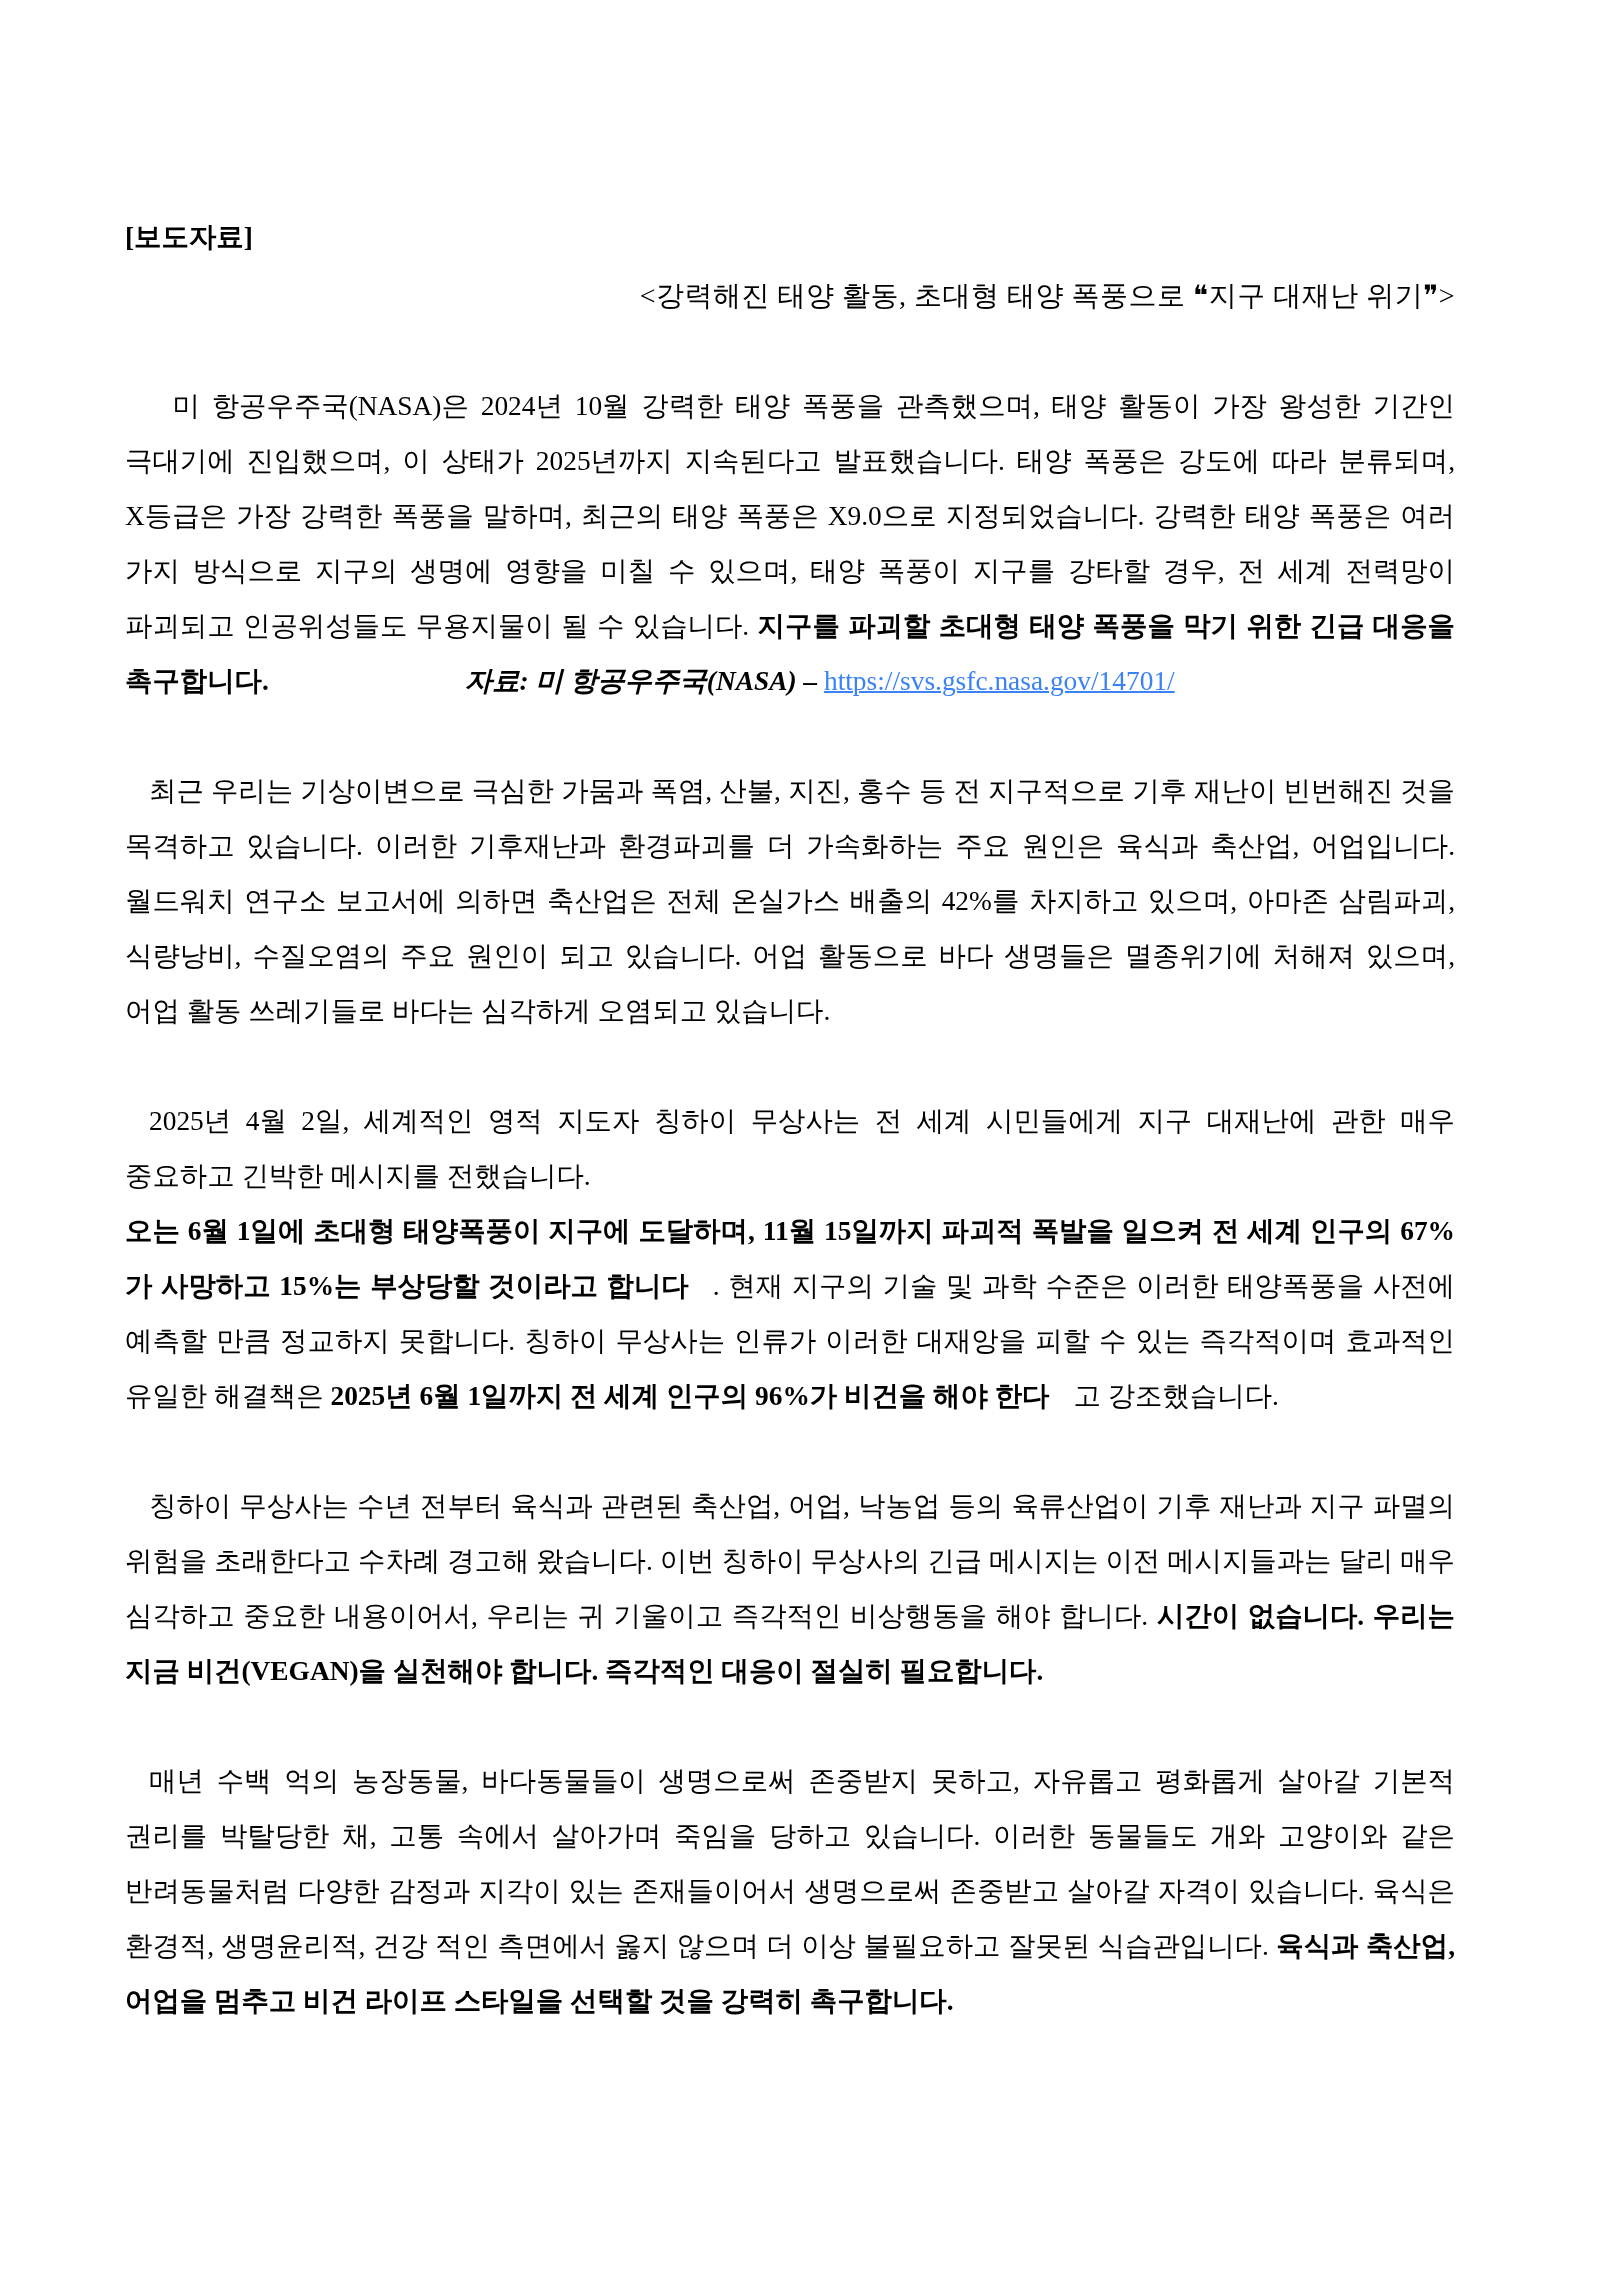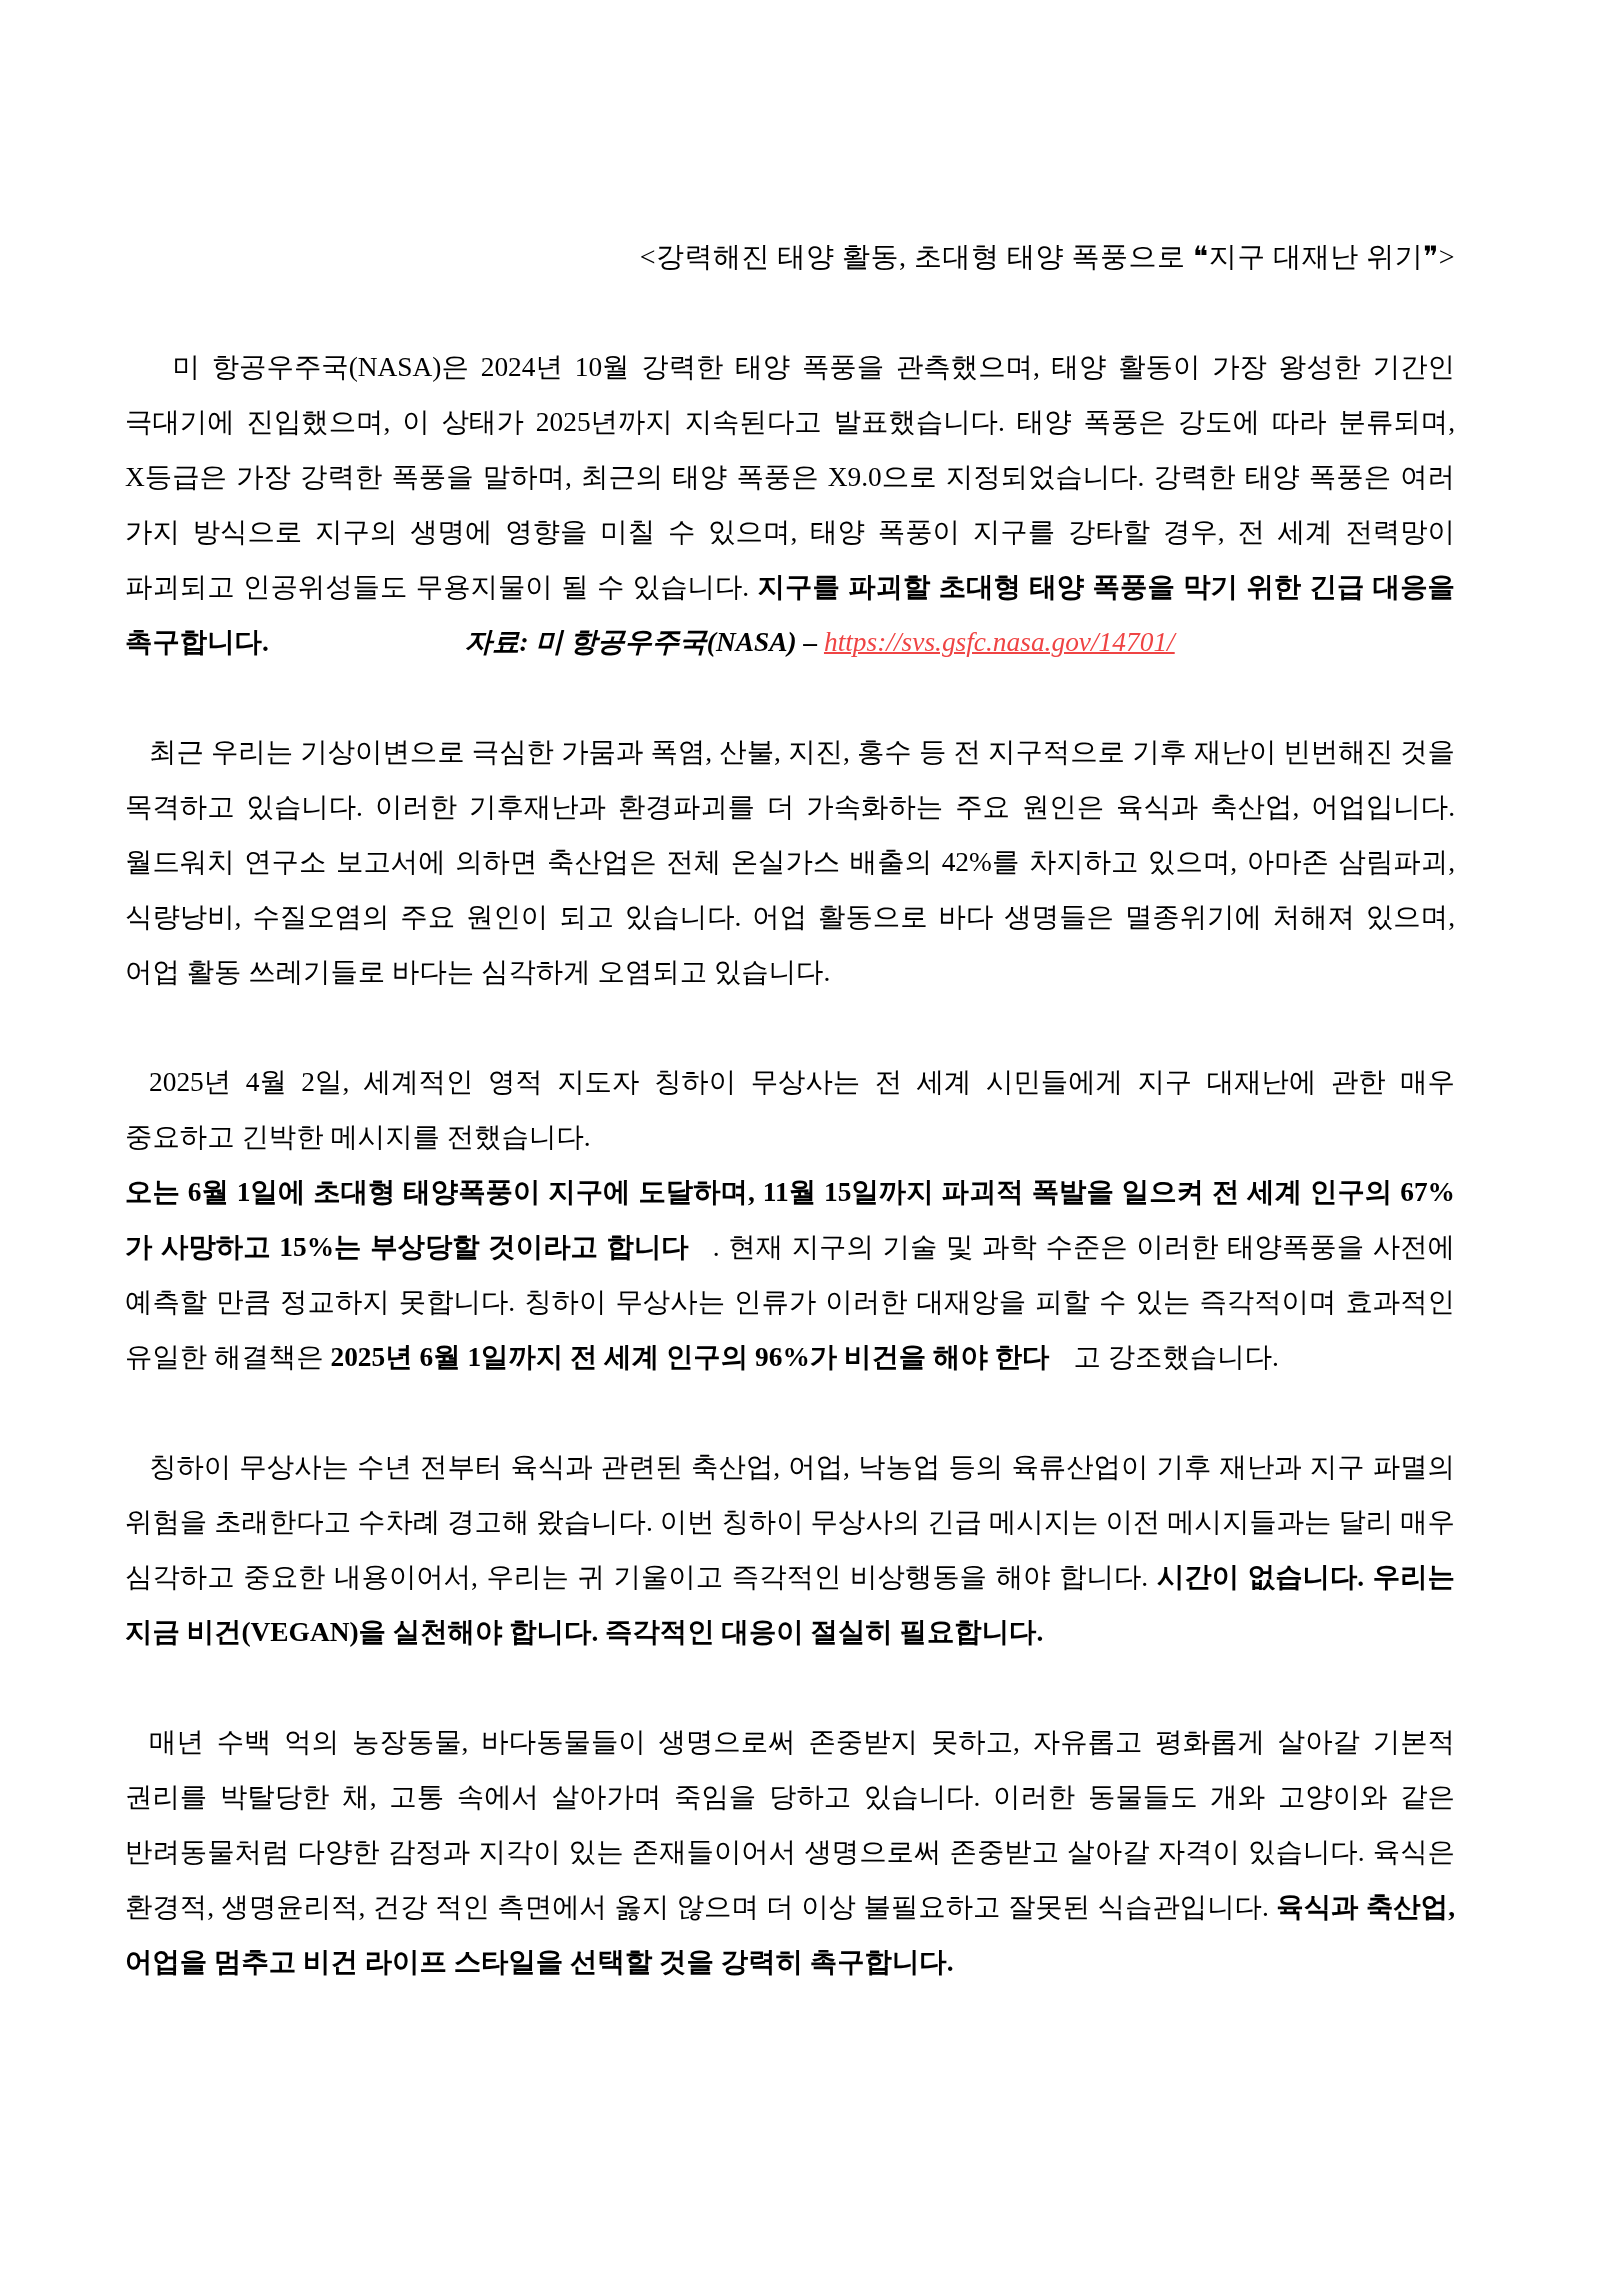--- a/index.html
+++ b/index.html
@@ -39,31 +39,31 @@
     line-height: 55px;
     text-align: justify;
     margin: 0 0 55px 0;
     word-break: keep-all;
   }
   p.body-par.indent { text-indent: 23.5px; }
   .r-normal { font-weight: normal; margin-left: 24px; }
   .r-bold   { font-weight: bold; }
   .r-italic { font-style: italic; font-weight: bold; }
   .r-link   {
-    font-style: italic;
-    color: #ef4444;
+    color: #3b82f6;
     text-decoration: underline;
     text-decoration-thickness: 2px;
   }
   .r-spacer { display: inline-block; width: 196px; }
 </style>
 </head>
 <body>
 
 <div class="page">
+  <div class="doc-label">[보도자료]</div>
   <h1 class="doc-title">&lt;강력해진 태양 활동, 초대형 태양 폭풍으로 ❝지구 대재난 위기❞&gt;</h1>
   <div id="doc-body">
       <p class="body-par indent"><span class="r-normal">미 항공우주국(NASA)은 2024년 10월 강력한 태양 폭풍을 관측했으며, 태양 활동이 가장 왕성한 기간인 극대기에 진입했으며, 이 상태가 2025년까지 지속된다고 발표했습니다. 태양 폭풍은 강도에 따라 분류되며, X등급은 가장 강력한 폭풍을 말하며, 최근의 태양 폭풍은 X9.0으로 지정되었습니다. 강력한 태양 폭풍은 여러 가지 방식으로 지구의 생명에 영향을 미칠 수 있으며, 태양 폭풍이 지구를 강타할 경우, 전 세계 전력망이 파괴되고 인공위성들도 무용지물이 될 수 있습니다. </span><span class="r-bold">지구를 파괴할 초대형 태양 폭풍을 막기 위한 긴급 대응을 촉구합니다.</span><span class="r-spacer"></span><span class="r-italic">자료: 미 항공우주국(NASA) – </span><a href="#" class="r-link">https://svs.gsfc.nasa.gov/14701/</a></p>
       <p class="body-par"><span class="r-normal">최근 우리는 기상이변으로 극심한 가뭄과 폭염, 산불, 지진, 홍수 등 전 지구적으로 기후 재난이 빈번해진 것을 목격하고 있습니다. 이러한 기후재난과 환경파괴를 더 가속화하는 주요 원인은 육식과 축산업, 어업입니다. 월드워치 연구소 보고서에 의하면 축산업은 전체 온실가스 배출의 42%를 차지하고 있으며, 아마존 삼림파괴, 식량낭비, 수질오염의 주요 원인이 되고 있습니다. 어업 활동으로 바다 생명들은 멸종위기에 처해져 있으며, 어업 활동 쓰레기들로 바다는 심각하게 오염되고 있습니다.</span></p>
       <p class="body-par"><span class="r-normal">2025년 4월 2일, 세계적인 영적 지도자 칭하이 무상사는 전 세계 시민들에게 지구 대재난에 관한 매우 중요하고 긴박한 메시지를 전했습니다.</span><br><span class="r-bold">오는 6월 1일에 초대형 태양폭풍이 지구에 도달하며, 11월 15일까지 파괴적 폭발을 일으켜 전 세계 인구의 67%가 사망하고 15%는 부상당할 것이라고 합니다</span><span class="r-normal">. 현재 지구의 기술 및 과학 수준은 이러한 태양폭풍을 사전에 예측할 만큼 정교하지 못합니다. 칭하이 무상사는 인류가 이러한 대재앙을 피할 수 있는 즉각적이며 효과적인 유일한 해결책은 </span><span class="r-bold">2025년 6월 1일까지 전 세계 인구의 96%가 비건을 해야 한다</span><span class="r-normal">고 강조했습니다.</span></p>
       <p class="body-par"><span class="r-normal">칭하이 무상사는 수년 전부터 육식과 관련된 축산업, 어업, 낙농업 등의 육류산업이 기후 재난과 지구 파멸의 위험을 초래한다고 수차례 경고해 왔습니다. 이번 칭하이 무상사의 긴급 메시지는 이전 메시지들과는 달리 매우 심각하고 중요한 내용이어서, 우리는 귀 기울이고 즉각적인 비상행동을 해야 합니다. </span><span class="r-bold">시간이 없습니다. 우리는 지금 비건(VEGAN)을 실천해야 합니다. 즉각적인 대응이 절실히 필요합니다.</span></p>
       <p class="body-par"><span class="r-normal">매년 수백 억의 농장동물, 바다동물들이 생명으로써 존중받지 못하고, 자유롭고 평화롭게 살아갈 기본적 권리를 박탈당한 채, 고통 속에서 살아가며 죽임을 당하고 있습니다. 이러한 동물들도 개와 고양이와 같은 반려동물처럼 다양한 감정과 지각이 있는 존재들이어서 생명으로써 존중받고 살아갈 자격이 있습니다. 육식은 환경적, 생명윤리적, 건강 적인 측면에서 옳지 않으며 더 이상 불필요하고 잘못된 식습관입니다. </span><span class="r-bold">육식과 축산업, 어업을 멈추고 비건 라이프 스타일을 선택할 것을 강력히 촉구합니다.</span></p>
     </div>
 </div>
 

